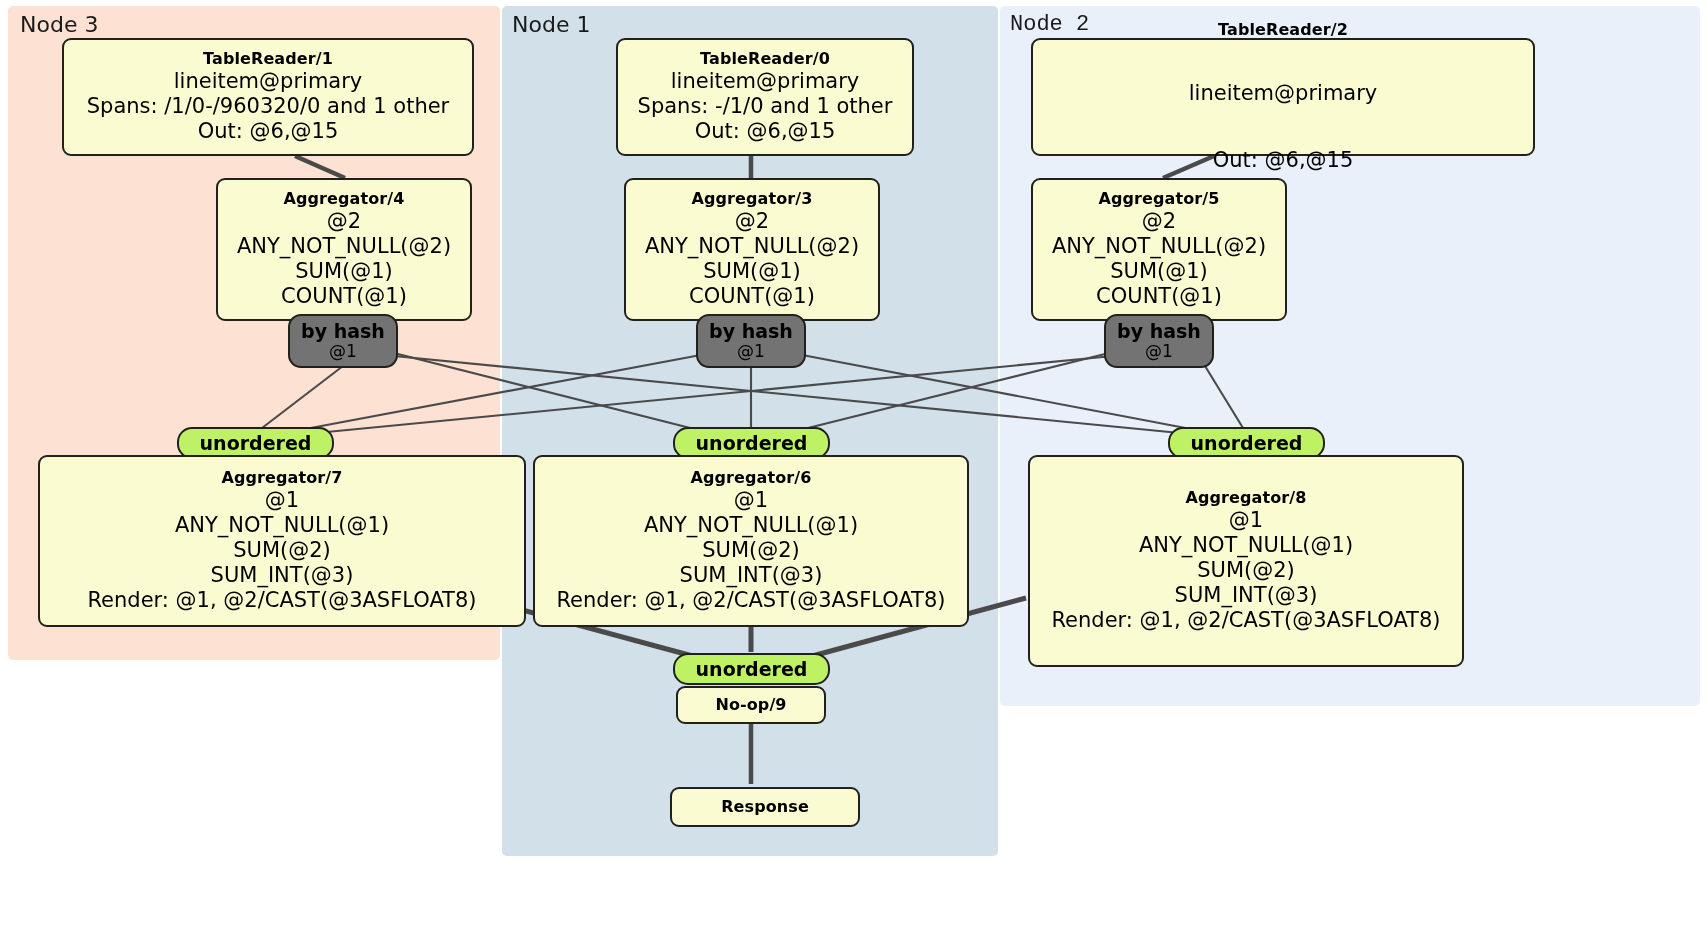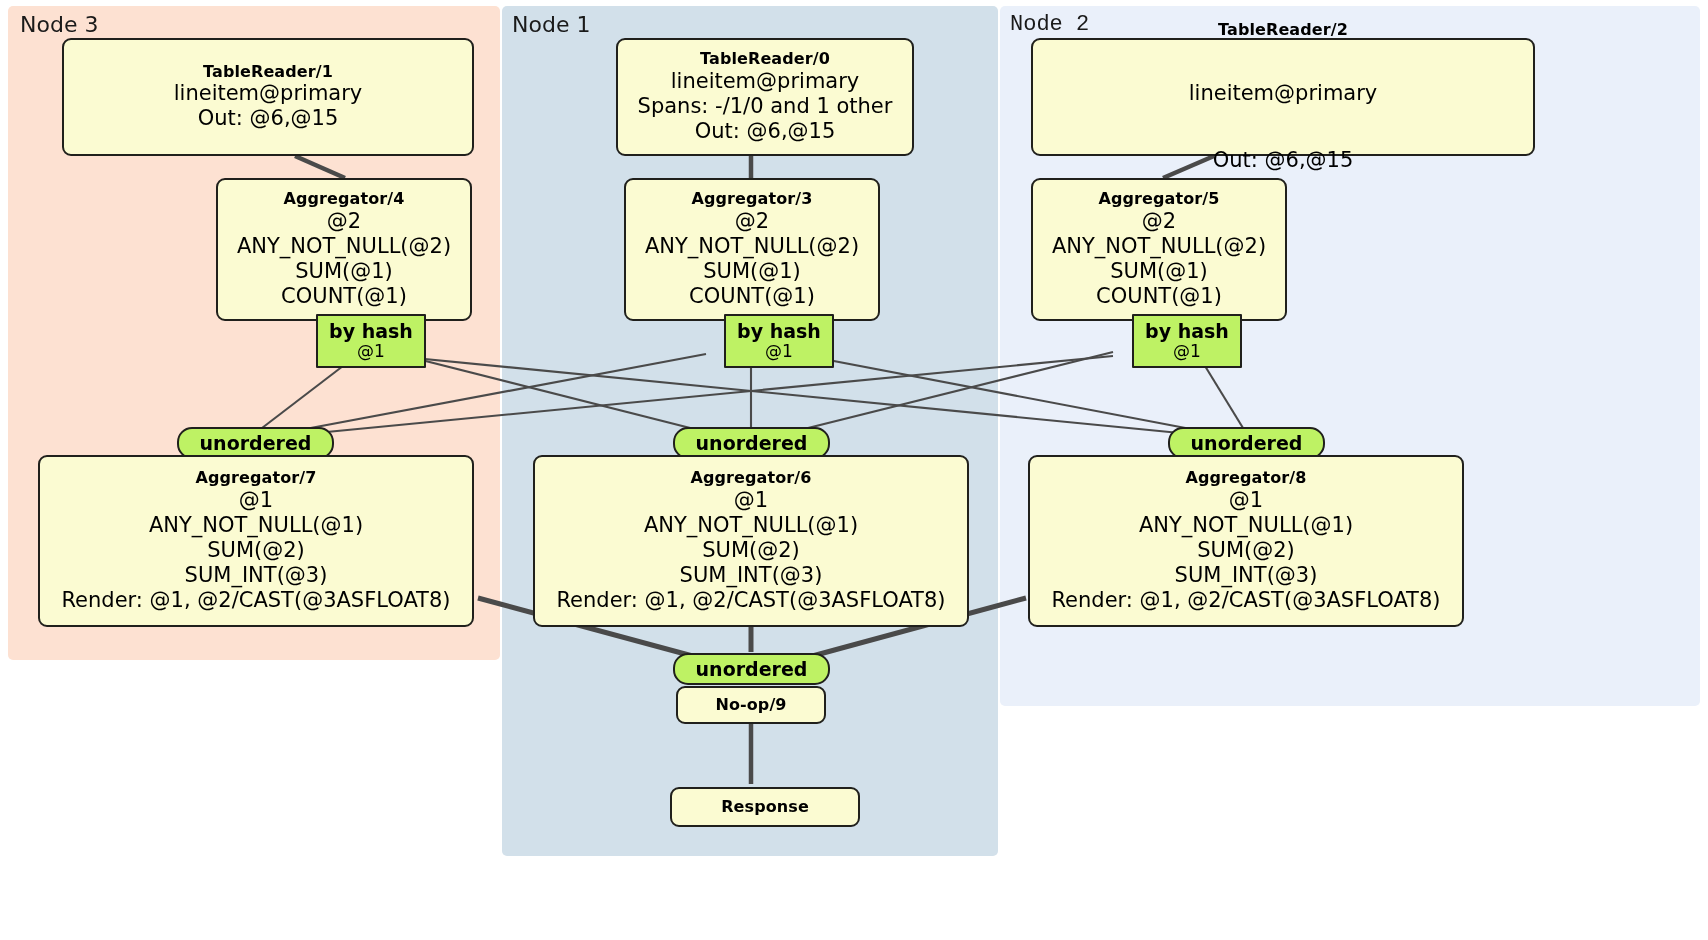--- a/index.html
+++ b/index.html
@@ -29,21 +29,21 @@
   .proc .title{font-size:16px;font-weight:bold;line-height:1.17;letter-spacing:.1px;}
   .proc .line{font-size:21px;line-height:1.19;white-space:nowrap;}
 
   
   .pill{
     position:absolute;box-sizing:border-box;
     border:2.2px solid #20201c;border-radius:15px;
     display:flex;flex-direction:column;align-items:center;justify-content:center;
     text-align:center;color:#000;
   }
-  .pill.hash{background:#bef264;border-radius:1px;margin-left:28px;}
+  .pill.hash{background:#737373;border-radius:13px;}
   .pill.unordered{background:#bef264;}
   .pill .ptitle{font-size:19px;font-weight:bold;line-height:1.1;}
   .pill .psub{font-size:17px;line-height:1.1;}
 
   svg.wires{position:absolute;left:0;top:0;width:1708px;height:940px;overflow:visible;}
   svg.wires line,svg.wires path{fill:none;}
 </style>
 </head>
 <body>
 
@@ -86,20 +86,21 @@
     <line x1="478" y1="598" x2="700" y2="658" stroke="#4a4a4a" stroke-width="5" marker-end="url(#ah)"></line>
     <line x1="751" y1="626" x2="751" y2="652" stroke="#4a4a4a" stroke-width="5" marker-end="url(#ah)"></line>
     <line x1="1026" y1="598" x2="805" y2="658" stroke="#4a4a4a" stroke-width="5" marker-end="url(#ah)"></line>
 
     <line x1="751" y1="722" x2="751" y2="784" stroke="#4a4a4a" stroke-width="4.5" marker-end="url(#ah)"></line>
   </svg>
 
   <div class="proc" style="left:62px;top:38px;width:412px;height:118px;">
     <div class="title">TableReader/1</div>
     <div class="line">lineitem@primary</div>
+    <div class="line">Spans: /1/0-/960320/0 and 1 other</div>
     <div class="line">Out: @6,@15</div>
   </div>
 
   <div class="proc" style="left:616px;top:38px;width:298px;height:118px;">
     <div class="title">TableReader/0</div>
     <div class="line">lineitem@primary</div>
     <div class="line">Spans: -/1/0 and 1 other</div>
     <div class="line">Out: @6,@15</div>
   </div>
 
@@ -149,39 +150,39 @@
   <div class="pill unordered" style="left:177px;top:427px;width:157px;height:32px;">
     <div class="ptitle">unordered</div>
   </div>
   <div class="pill unordered" style="left:673px;top:427px;width:157px;height:32px;">
     <div class="ptitle">unordered</div>
   </div>
   <div class="pill unordered" style="left:1168px;top:427px;width:157px;height:32px;">
     <div class="ptitle">unordered</div>
   </div>
 
-  <div class="proc" style="left:38px;top:455px;width:436px;height:172px;">
+  <div class="proc" style="left:38px;top:455px;width:488px;height:172px;">
     <div class="title">Aggregator/7</div>
     <div class="line">@1</div>
     <div class="line">ANY_NOT_NULL(@1)</div>
     <div class="line">SUM(@2)</div>
     <div class="line">SUM_INT(@3)</div>
     <div class="line">Render: @1, @2/CAST(@3ASFLOAT8)</div>
   </div>
 
   <div class="proc" style="left:533px;top:455px;width:436px;height:172px;">
     <div class="title">Aggregator/6</div>
     <div class="line">@1</div>
     <div class="line">ANY_NOT_NULL(@1)</div>
     <div class="line">SUM(@2)</div>
     <div class="line">SUM_INT(@3)</div>
     <div class="line">Render: @1, @2/CAST(@3ASFLOAT8)</div>
   </div>
 
-  <div class="proc" style="left:1028px;top:455px;width:436px;height:172px;">
+  <div class="proc" style="left:1028px;top:455px;width:436px;height:212px;">
     <div class="title">Aggregator/8</div>
     <div class="line">@1</div>
     <div class="line">ANY_NOT_NULL(@1)</div>
     <div class="line">SUM(@2)</div>
     <div class="line">SUM_INT(@3)</div>
     <div class="line">Render: @1, @2/CAST(@3ASFLOAT8)</div>
   </div>
 
   <div class="pill unordered" style="left:673px;top:653px;width:157px;height:32px;">
     <div class="ptitle">unordered</div>

